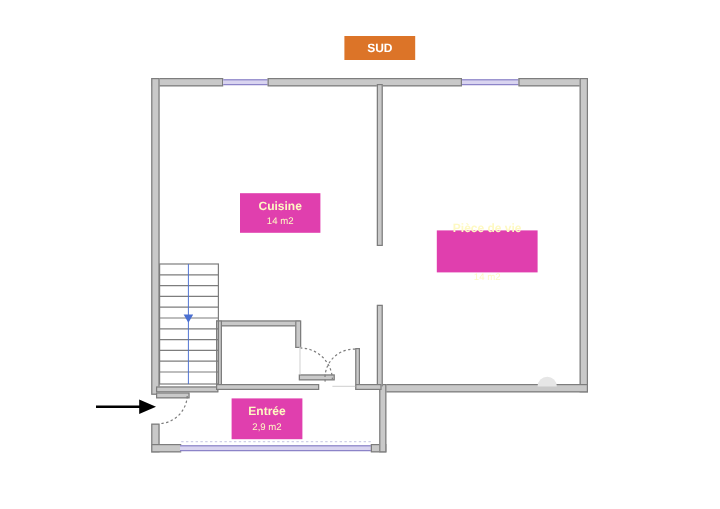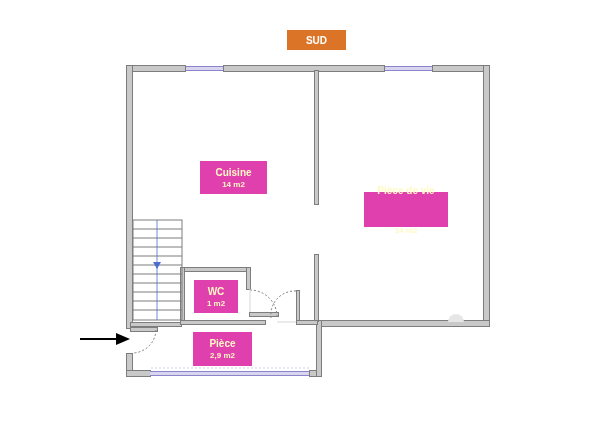--- a/index.html
+++ b/index.html
@@ -2,21 +2,21 @@
 <html><head>
 <meta charset="utf-8">
 <style>
   html, body { margin: 0; padding: 0; background: #ffffff; }
   body { width: 600px; height: 424px; position: relative; overflow: hidden; font-family: "Liberation Sans", sans-serif; }
   .plan { position: absolute; left: 0; top: 0; width: 600px; height: 424px; border-radius: 32px; }
   .wall { position: absolute; background: #c9c9c9; border: 1px solid #7d7d7d; box-sizing: border-box; }
   .window { position: absolute; background: #d9d4f0; border-top: 1px solid #8c84c8; border-bottom: 1px solid #8c84c8; box-sizing: border-box; }
   .label { position: absolute; background: #e03fae; color: #fef9c3; text-align: center; box-sizing: border-box; display: flex; flex-direction: column; justify-content: center; align-items: center; }
   .label .name { font-weight: bold; font-size: 10px; line-height: 13px; }
-  .label .area { font-weight: bold; font-size: 8px; line-height: 11px; }
+  .label .area { font-weight: normal; font-size: 8px; line-height: 11px; }
   .compass { position: absolute; background: #dc7428; color: #ffffff; font-weight: bold; font-size: 10px; display: flex; align-items: center; justify-content: center; }
   svg.overlay { position: absolute; left: 0; top: 0; }
 </style>
 </head>
 <body>
 
 <div class="plan">
 
   <div class="compass" style="left:287px; top:30px; width:59px; height:20px;">
     <span>SUD</span>
@@ -91,23 +91,19 @@
   <div class="label" style="left:200px; top:161px; width:67px; height:33px;">
     <span class="name">Cuisine</span>
     <span class="area">14 m2</span>
   </div>
 
   <div class="label" style="left:364px; top:192px; width:84px; height:35px;gap:28px;">
     <span class="name">Pièce de vie</span>
     <span class="area">14 m2</span>
   </div>
 
-  <div class="label" style="left:194px; top:280px; width:44px; height:33px;">
-    <span class="name">WC</span>
-    <span class="area">1 m2</span>
-  </div>
 
   <div class="label" style="left:193px; top:332px; width:59px; height:34px;">
-    <span class="name">Pièce</span>
+    <span class="name">Entrée</span>
     <span class="area">2,9 m2</span>
   </div>
 
 </div>
 
 </body></html>

